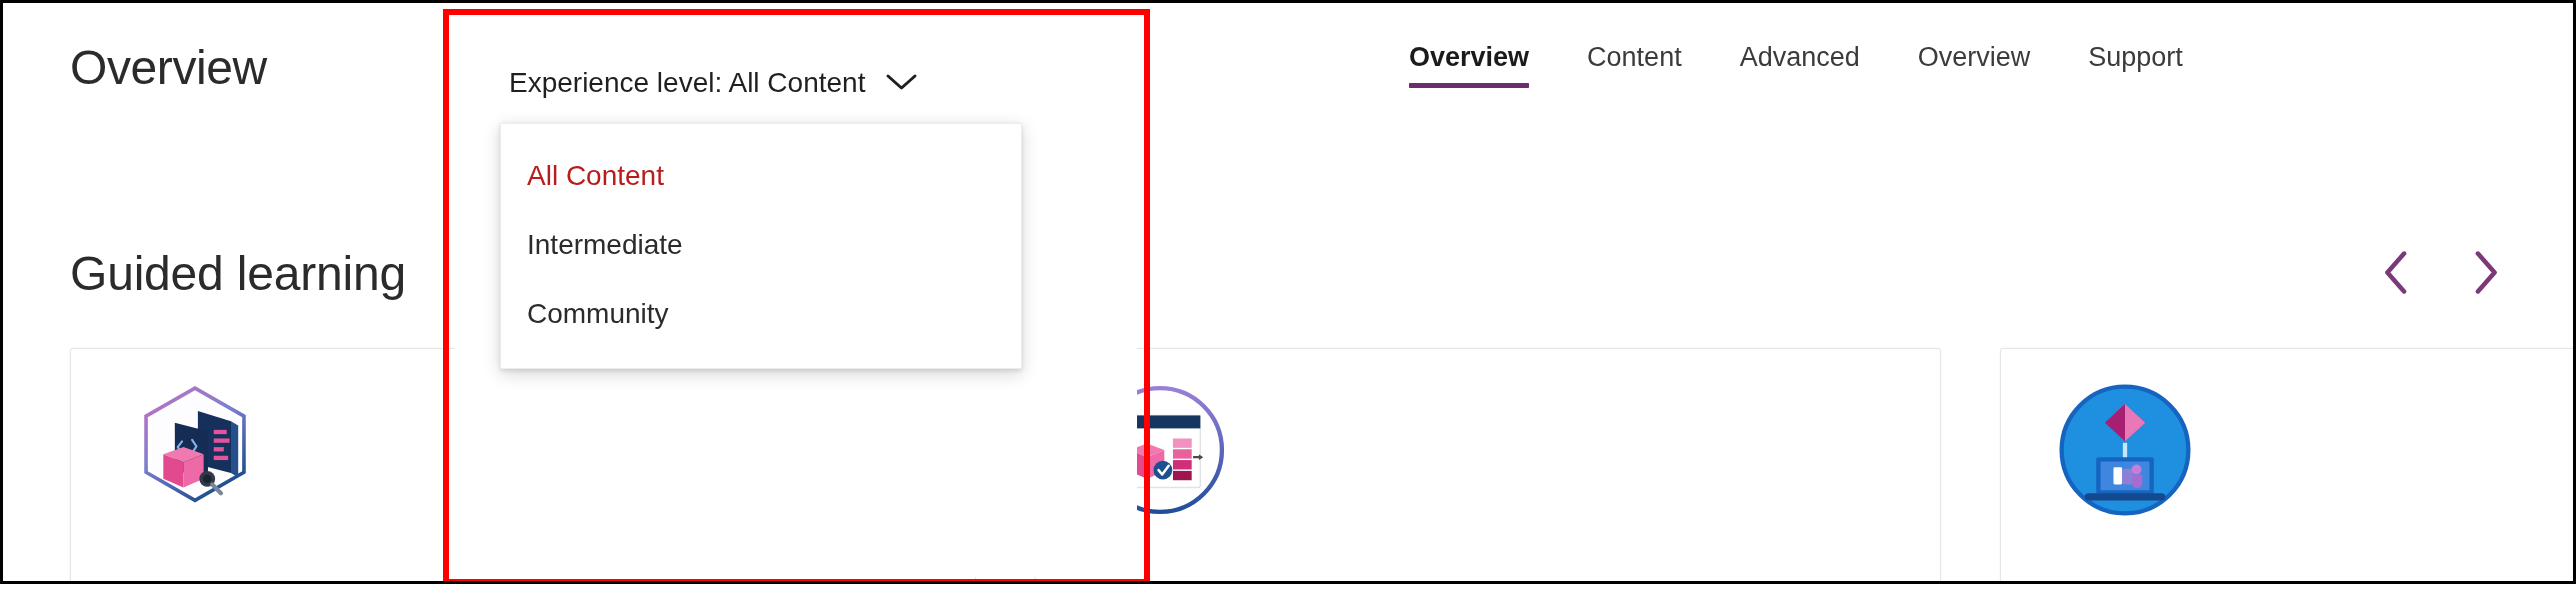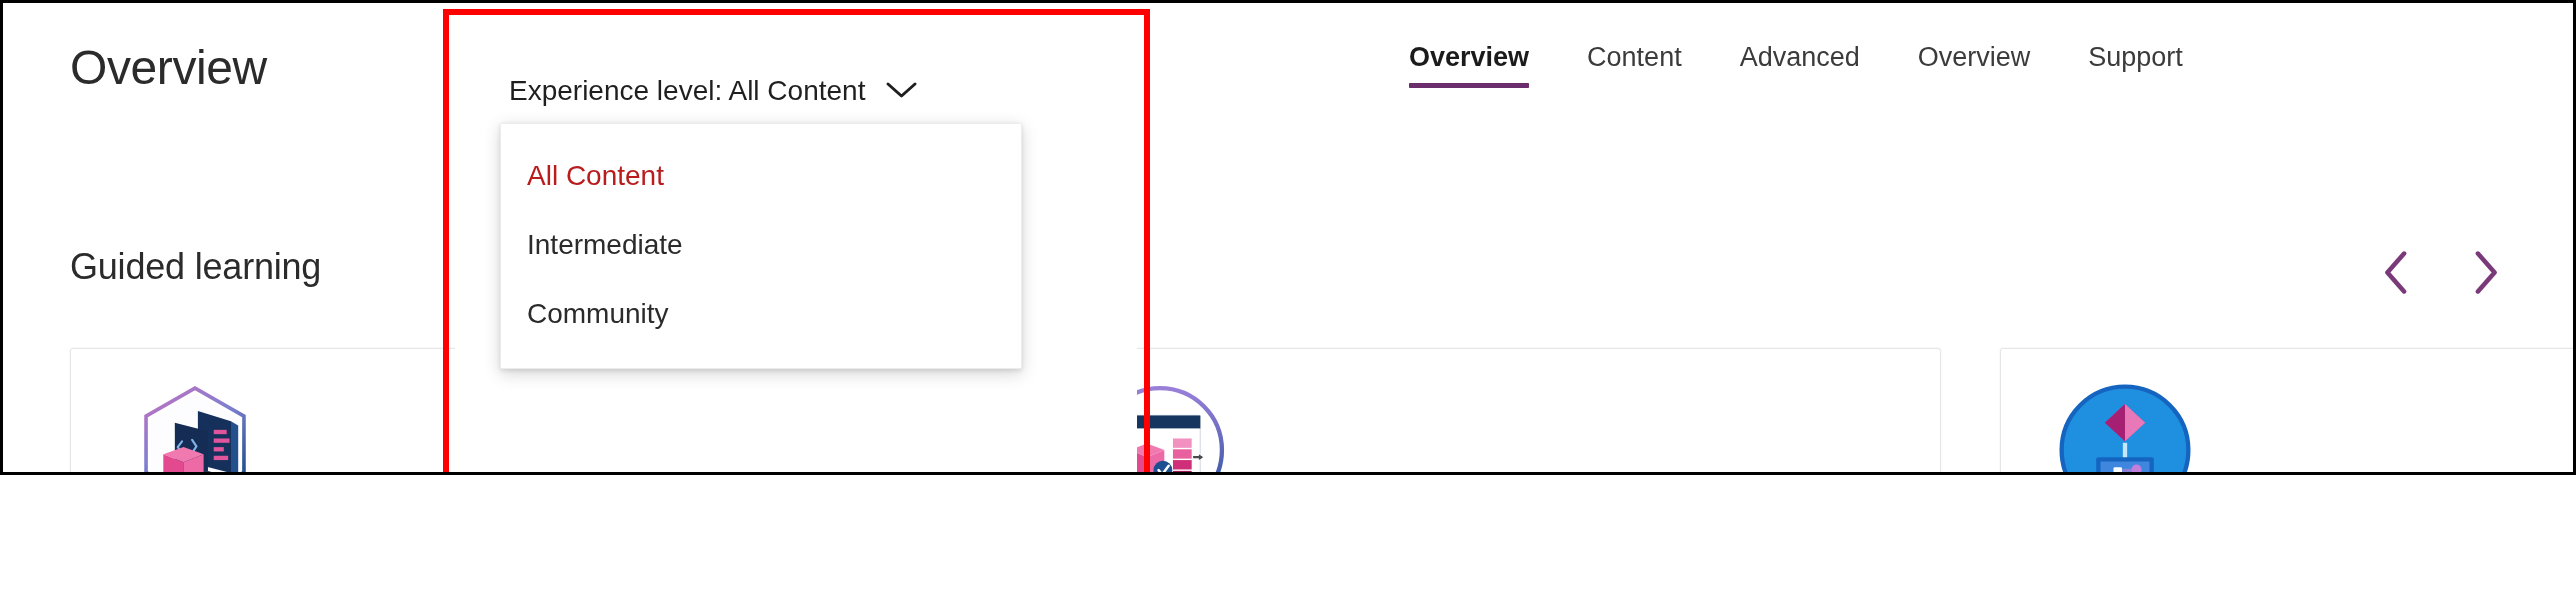--- a/index.html
+++ b/index.html
@@ -9,21 +9,21 @@
     width: 2576px;
     height: 609px;
     overflow: hidden;
     background: #ffffff;
     font-family: "Liberation Sans", sans-serif;
   }
 
   #page {
     position: relative;
     width: 2576px;
-    height: 475px;
+    height: 584px;
     background: #ffffff;
     border: 3px solid #000000;
     overflow: hidden;
   }
 
   
   .page-title {
     position: absolute;
     left: 67px;
     top: 41px;
@@ -66,21 +66,21 @@
     height: 5.3px;
     background: #6b2d6b;
     border-radius: 0.8px;
   }
 
   
   .section-title {
     position: absolute;
     left: 67px;
     top: 243px;
-    font-size: 36px;
+    font-size: 48px;
     font-weight: 400;
     color: #2b2b2b;
     letter-spacing: -0.2px;
     white-space: nowrap;
   }
 
   
   .carousel-nav {
     position: absolute;
     right: 67px;
@@ -139,21 +139,20 @@
     gap: 20px;
     font-size: 28px;
     color: #1f1f1f;
     white-space: nowrap;
     cursor: pointer;
     background: transparent;
     border: none;
     padding: 4.5px 3px;
     z-index: 40;
     font-family: "Liberation Sans", sans-serif;
-    margin-top: 8px;
   }
   .dropdown-trigger .chevron-down { display: block; }
 
   
   .dropdown-panel {
     position: absolute;
     left: 497px;
     top: 120px;
     width: 522px;
     background: #ffffff;

